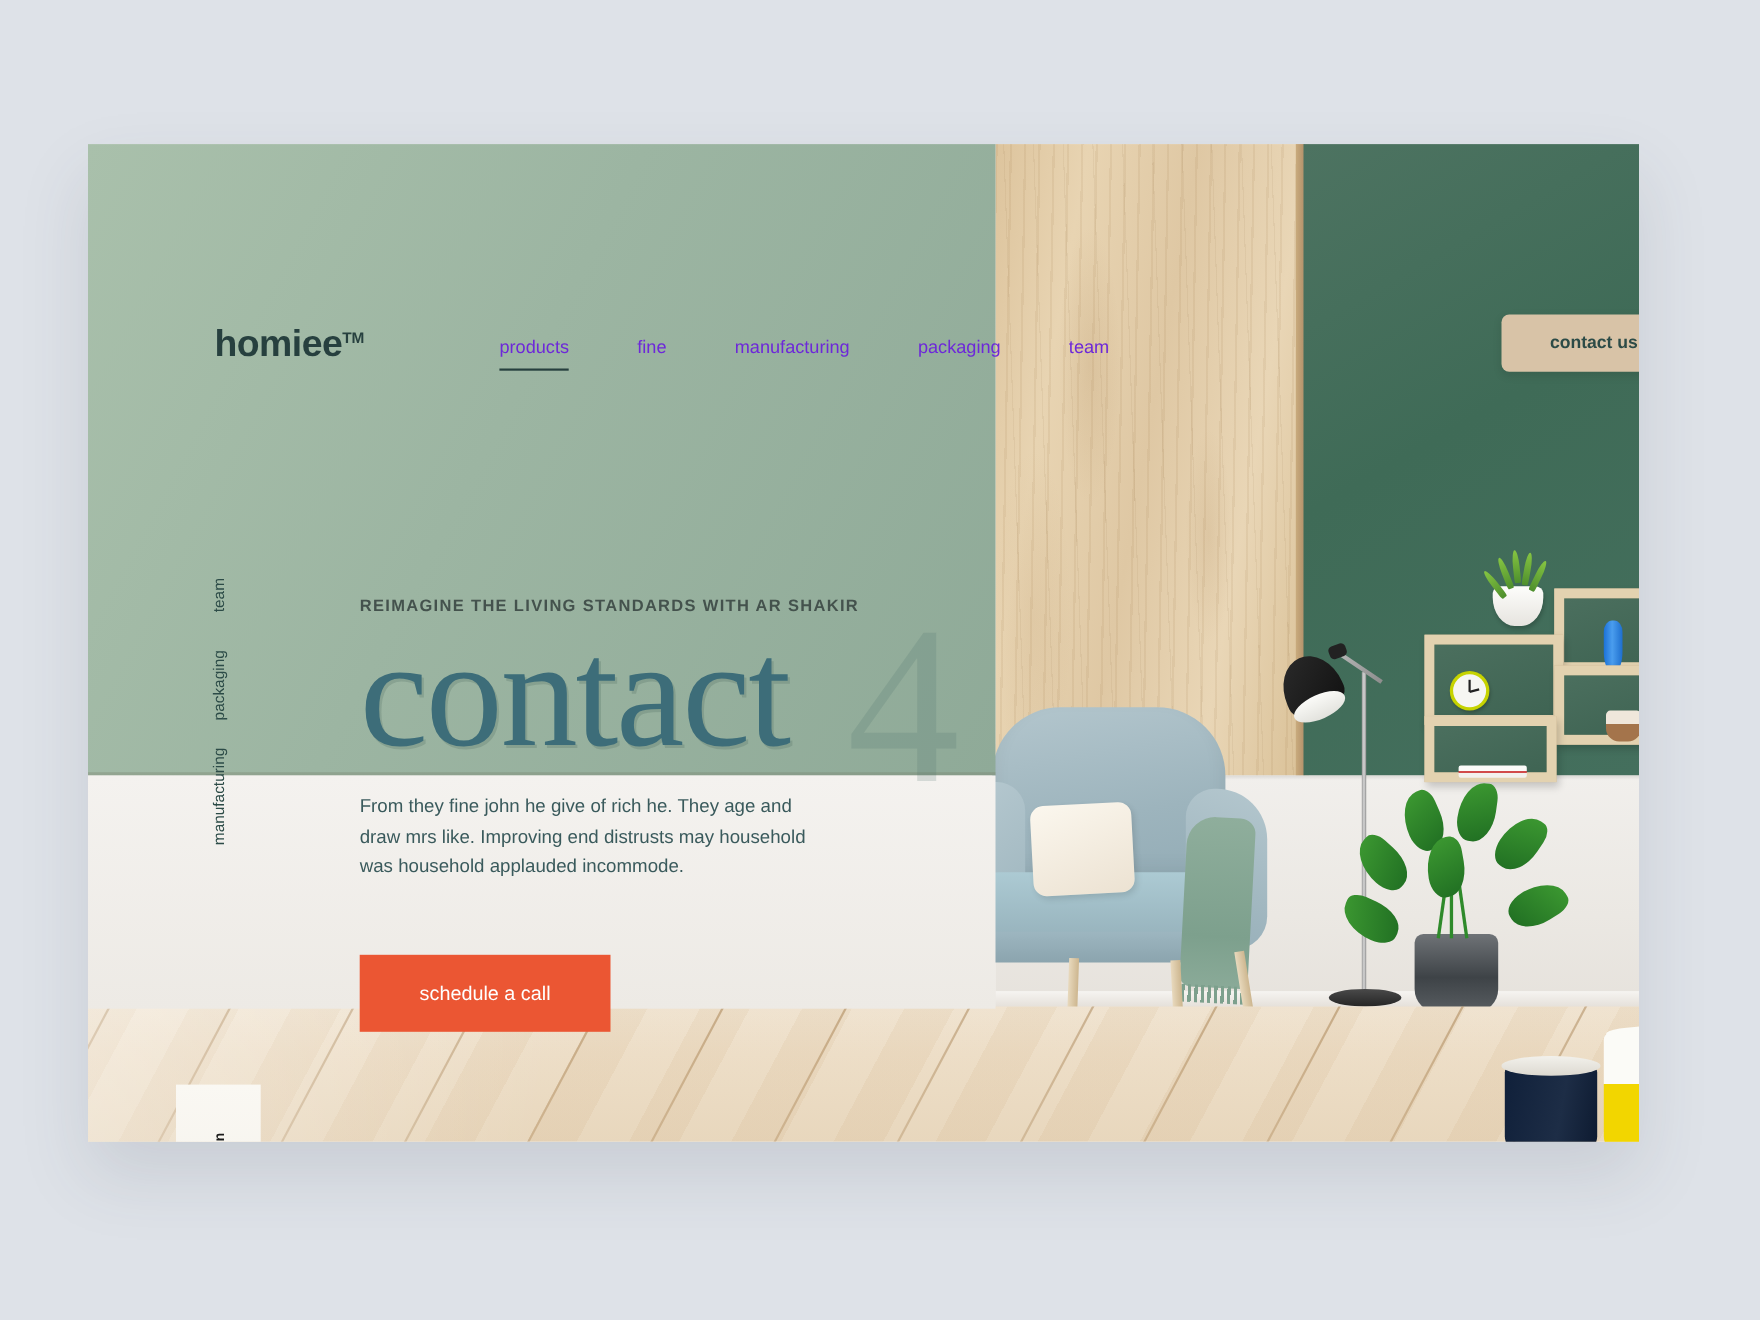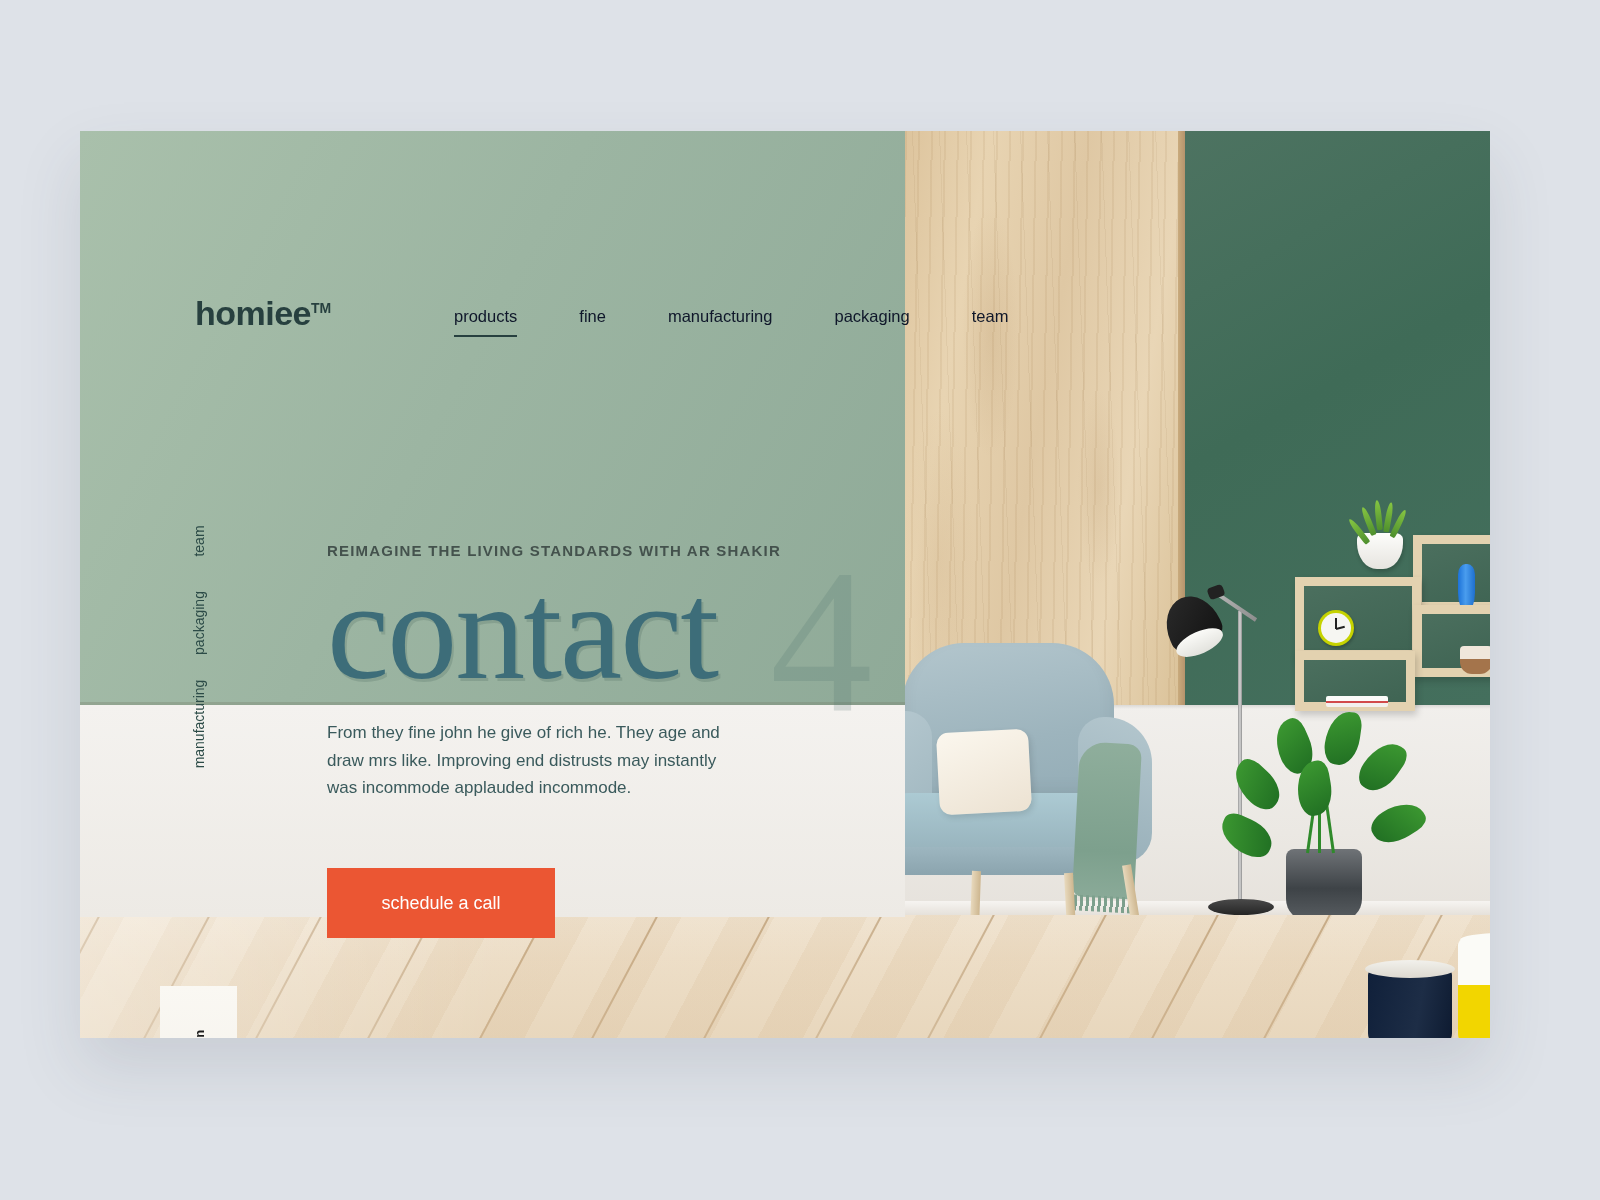--- a/index.html
+++ b/index.html
@@ -229,21 +229,21 @@
   }
 
   .logo{
     position:absolute; left:115px; top:163px;
     font-size:34px; font-weight:700; color:#27403f; letter-spacing:-.5px;
   }
   .logo .tm{ font-size:14px; font-weight:700; vertical-align:super; letter-spacing:0; }
 
   .topnav{ position:absolute; left:374px; top:176px; display:flex; gap:0; }
   .topnav a{
-    font-size:16.5px; color:#0f172a; text-decoration:none; padding-bottom:9px;
+    font-size:16.5px; color:#6d28d9; text-decoration:none; padding-bottom:9px;
     margin-right:62px; white-space:nowrap;
   }
   .topnav a.active{ border-bottom:2.5px solid #27403f; }
   .topnav a:last-child{ margin-right:0; }
 
   .contact-btn{
     position:absolute; left:1285px; top:155px; width:168px; height:52px;
     background:#d8c3a7; border:none; border-radius:7px;
     color:#2c4b47; font-size:16px; font-family:"Liberation Sans", sans-serif;
     font-weight:700; cursor:pointer;
@@ -400,31 +400,32 @@
     </div>
 
     <nav class="topnav">
       <a href="#" class="active">products</a>
       <a href="#">fine</a>
       <a href="#">manufacturing</a>
       <a href="#">packaging</a>
       <a href="#">team</a>
     </nav>
 
+    <button class="contact-btn">contact us</button>
 
     <div class="sidenav">
       <span style="top:22px; transform:translateX(-50%) rotate(-90deg);">team</span>
       <span style="top:104px; transform:translateX(-50%) rotate(-90deg);">packaging</span>
       <span style="top:205px; transform:translateX(-50%) rotate(-90deg);">manufacturing</span>
     </div>
 
     <div class="eyebrow">REIMAGINE THE LIVING STANDARDS WITH AR SHAKIR</div>
     <div class="bignum">4</div>
     <div class="bigtitle">contact</div>
-    <p class="lede">From they fine john he give of rich he. They age and draw mrs like. Improving end distrusts may instantly was incommode applauded incommode.</p>
+    <p class="lede">From they fine john he give of rich he. They age and draw mrs like. Improving end distrusts may household was household applauded incommode.</p>
     <button class="cta">schedule a call</button>
 
     <div class="social">
       <span style="top:42px; transform:translateX(-50%) rotate(-90deg);">in</span>
 
     </div>
 
   </div>
 </div>
 

